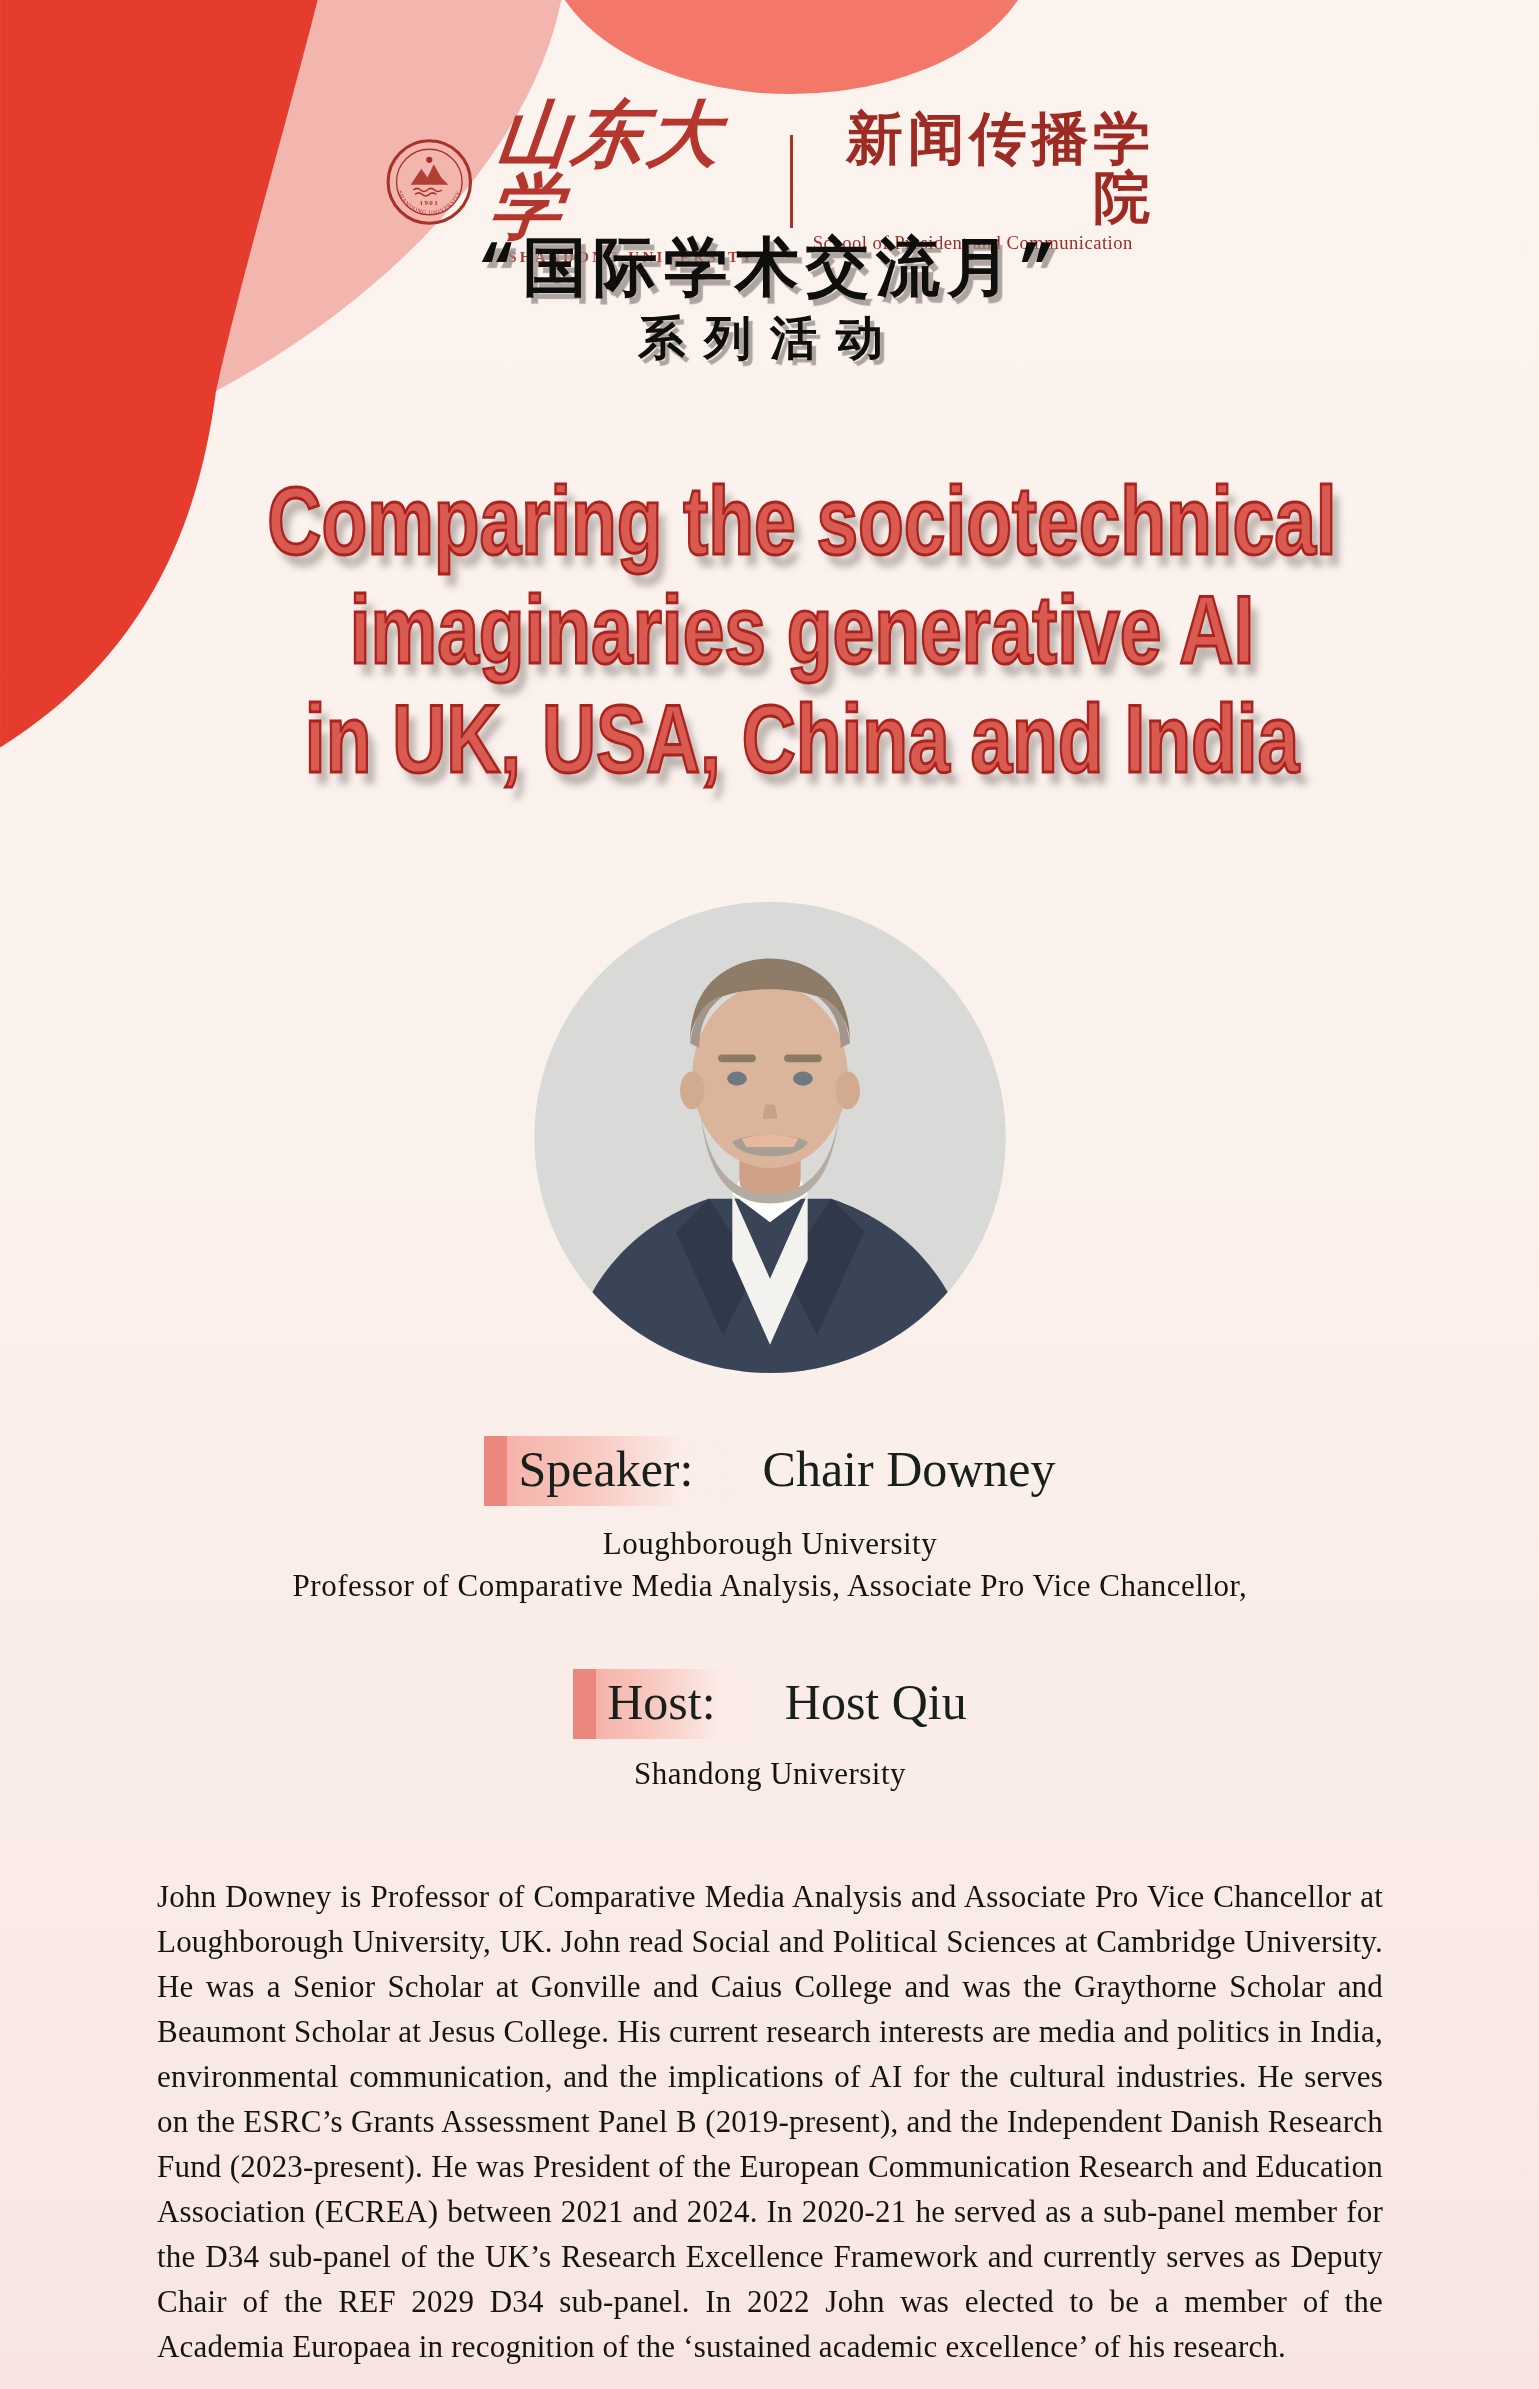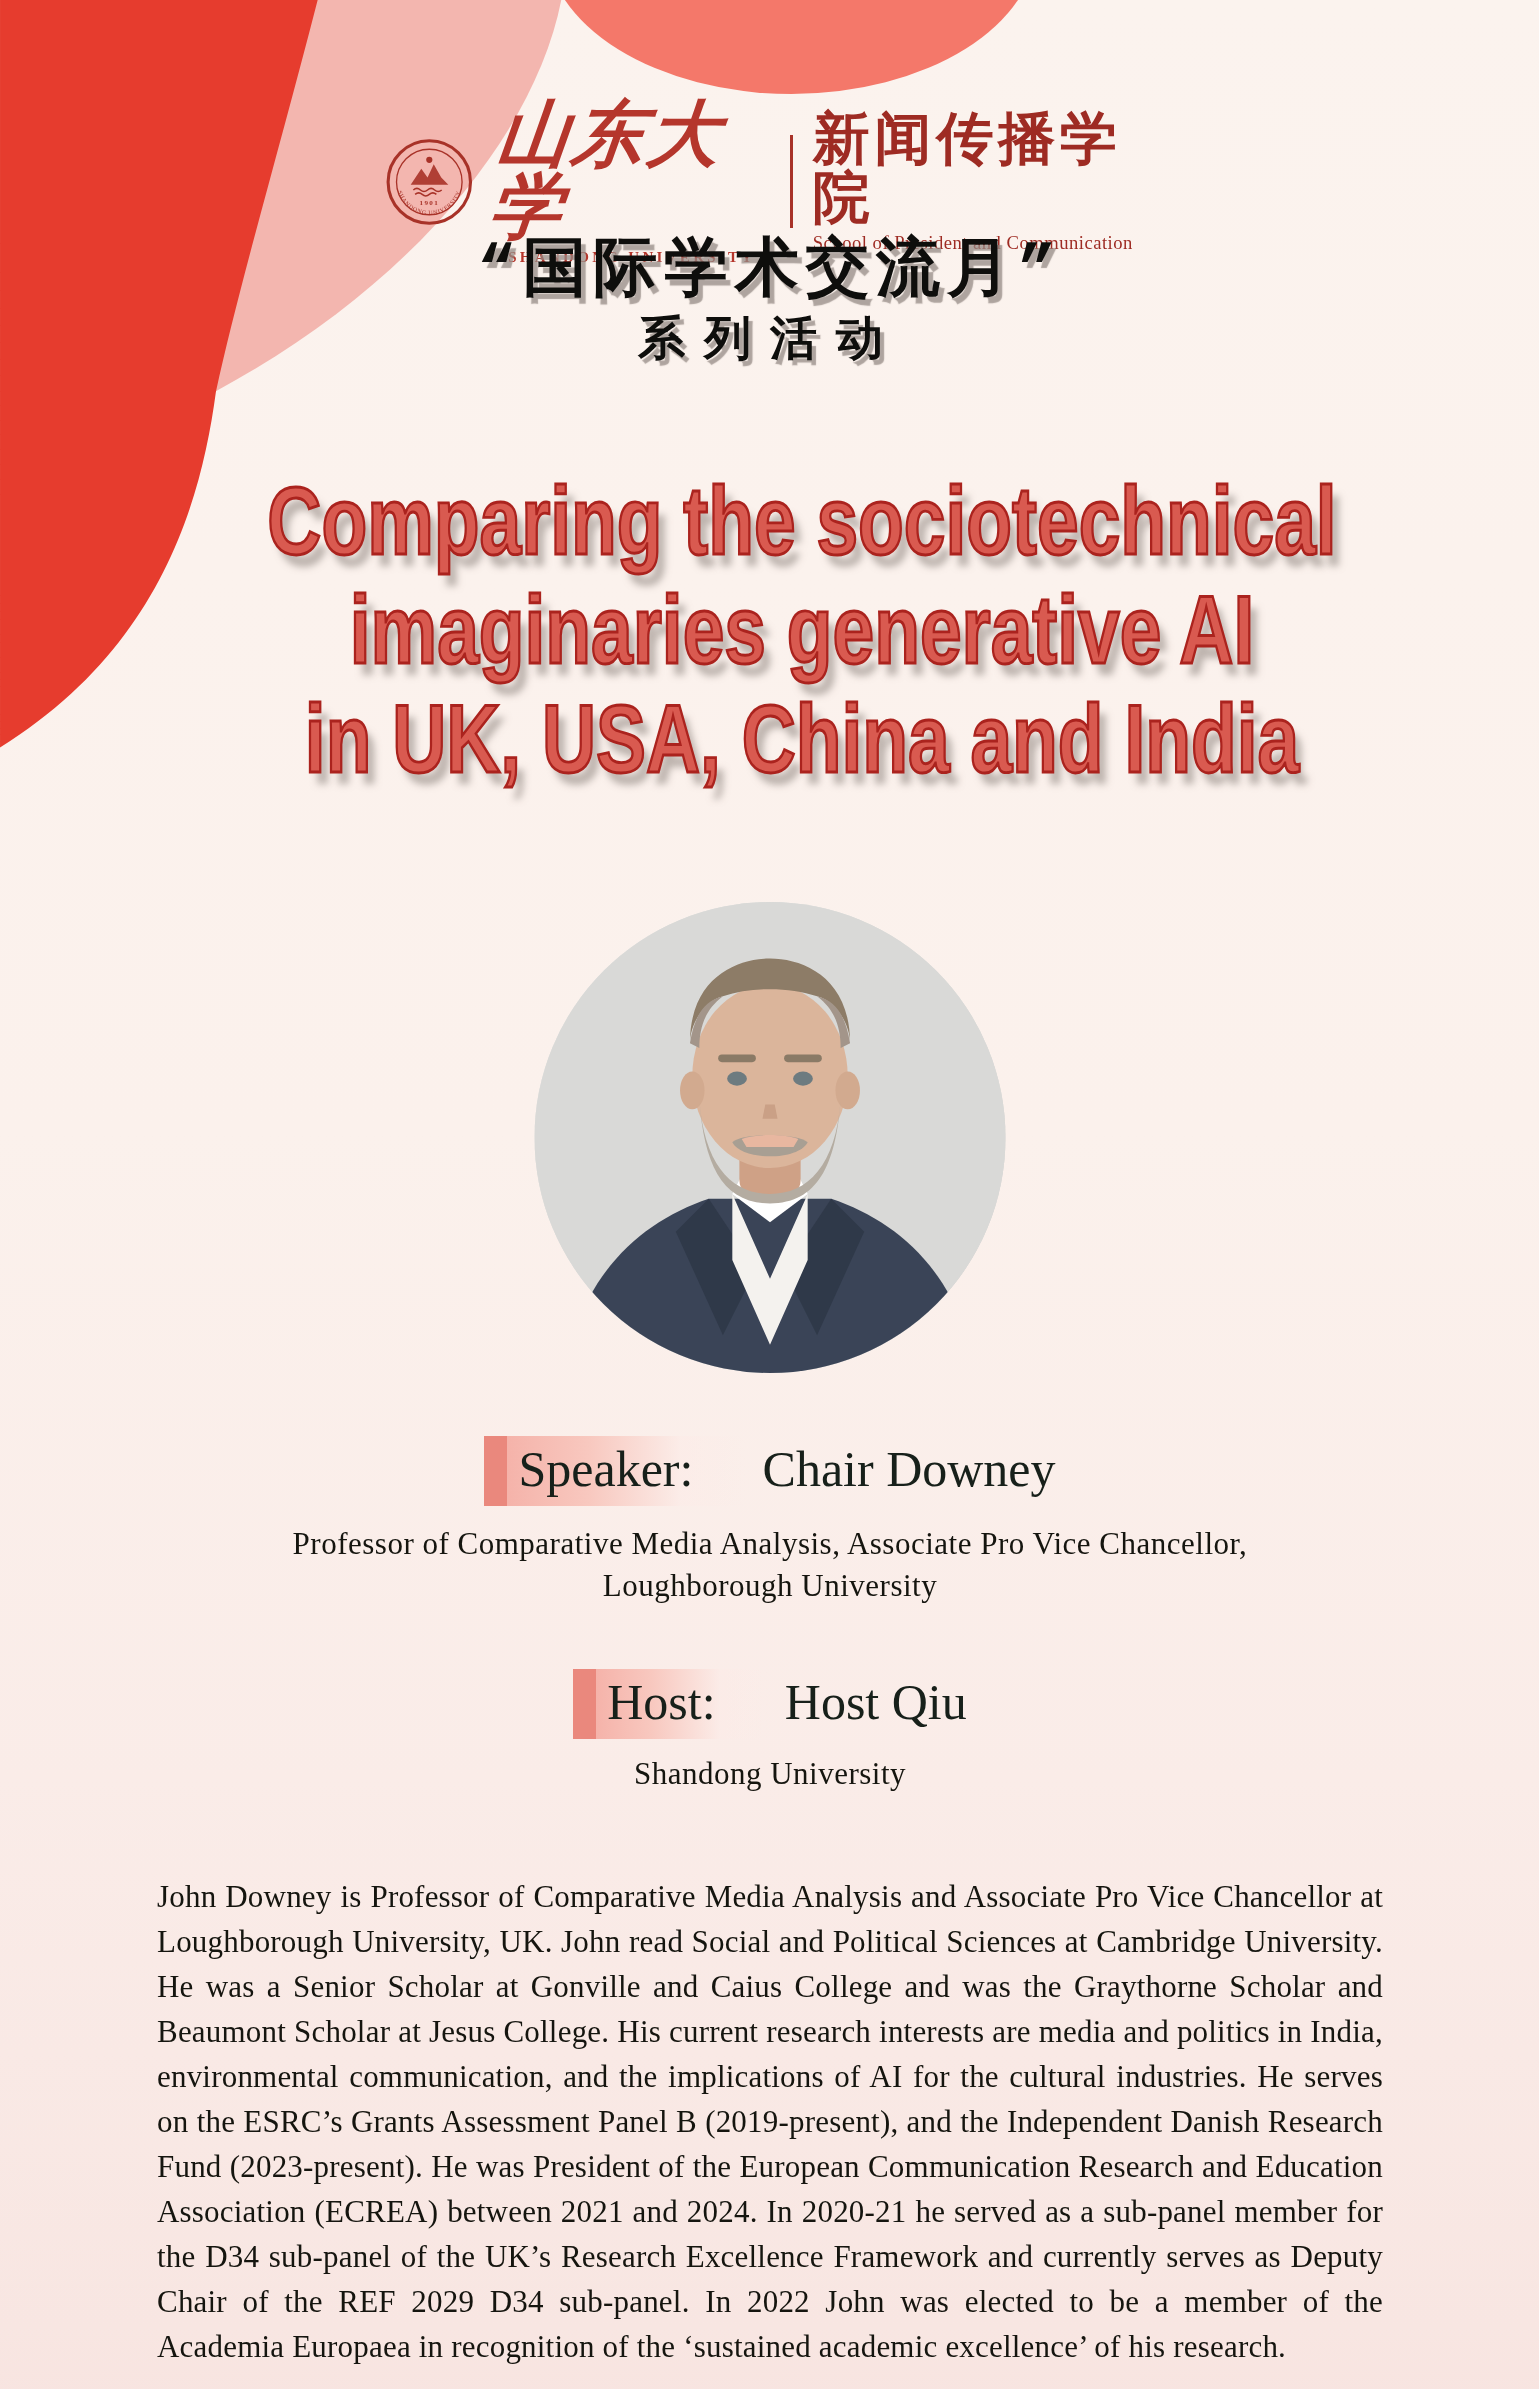--- a/index.html
+++ b/index.html
@@ -16,21 +16,21 @@
 
   
   .header{top:98px;left:50%;transform:translateX(-50%);display:flex;align-items:center;gap:20px;}
   .seal{width:96px;height:96px;}
   .uni-script{font-family:"DejaVu Serif",serif;font-style:italic;font-weight:700;
     font-size:72px;line-height:72px;color:#b5362c;letter-spacing:2.9px;transform:skewX(-6deg);}
   .uni-en{font-family:"Liberation Serif",serif;font-size:15px;letter-spacing:3.3px;color:#b5362c;
     text-align:center;margin-top:6.7px;font-weight:700;}
   .logo-divider{width:2.9px;height:93px;background:#a83228;}
   .school-zh{font-family:"DejaVu Sans","Liberation Sans",sans-serif;font-weight:700;
-    font-size:57px;line-height:59px;color:#9e2b23;letter-spacing:4.8px;}
+    font-size:57px;line-height:59px;color:#9e2b23;letter-spacing:4.8px;text-align:right;}
   .school-en{font-family:"Liberation Serif",serif;font-size:18.6px;color:#9e2b23;margin-top:4.8px;letter-spacing:0.5px;}
 
   
   .series-title{top:224px;width:100%;text-align:center;
     font-family:Liberation Mono, monospace;font-weight:700;
     font-size:64px;color:#0e0e0c;letter-spacing:6.7px;
     text-shadow:4.8px 5.7px 1px rgba(148,138,132,0.75);}
   .series-subtitle{top:307px;width:100%;text-align:center;
     font-family:"DejaVu Serif","Liberation Serif",serif;font-weight:700;
     font-size:47px;color:#0e0e0c;letter-spacing:19px;
@@ -144,22 +144,22 @@
       <path d="M35,42 C36,56 42,62 50,62 C58,62 64,56 65,42 C64,56 60,64 50,64 C40,64 36,56 35,42 Z" fill="#b4aca1"></path>
       <path d="M42,51 C44,49 56,49 58,51 C56,55 44,55 42,51 Z" fill="#a89f93"></path>
       <path d="M44,50.3 C47,49.2 53,49.2 56,50.3 L55,52 L45,52 Z" fill="#e8b7a0"></path>
     </svg>
   </div>
 
   <div class="abs person-row row-speaker z3">
     <span class="hl-label">Speaker:</span><span class="person-name">Chair Downey</span>
   </div>
   <div class="abs affil affil-speaker z3">
+    <div>Loughborough University</div>
     <div>Professor of Comparative Media Analysis, Associate Pro Vice Chancellor,</div>
-    <div>Loughborough University</div>
   </div>
 
   <div class="abs person-row row-host z3">
     <span class="hl-label">Host:</span><span class="person-name">Host Qiu</span>
   </div>
   <div class="abs affil affil-host z3">
     <div>Shandong University</div>
   </div>
 
   <p class="abs bio z3" style="margin:0;">John Downey is Professor of Comparative Media Analysis and Associate Pro Vice Chancellor at Loughborough University, UK. John read Social and Political Sciences at Cambridge University. He was a Senior Scholar at Gonville and Caius College and was the Graythorne Scholar and Beaumont Scholar at Jesus College. His current research interests are media and politics in India, environmental communication, and the implications of AI for the cultural industries. He serves on the ESRC’s Grants Assessment Panel B (2019-present), and the Independent Danish Research Fund (2023-present). He was President of the European Communication Research and Education Association (ECREA) between 2021 and 2024. In 2020-21 he served as a sub-panel member for the D34 sub-panel of the UK’s Research Excellence Framework and currently serves as Deputy Chair of the REF 2029 D34 sub-panel. In 2022 John was elected to be a member of the Academia Europaea in recognition of the ‘sustained academic excellence’ of his research.</p>

